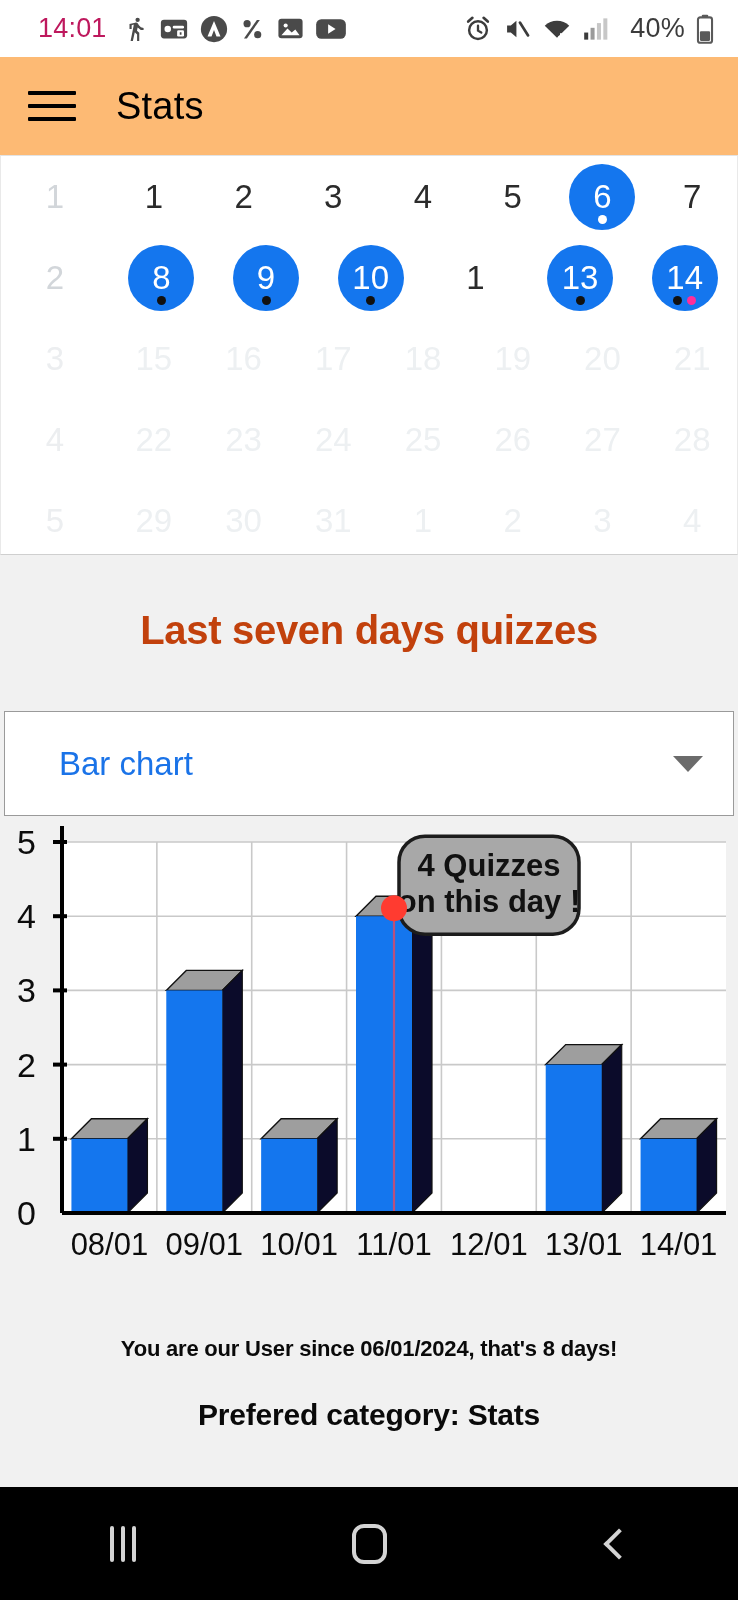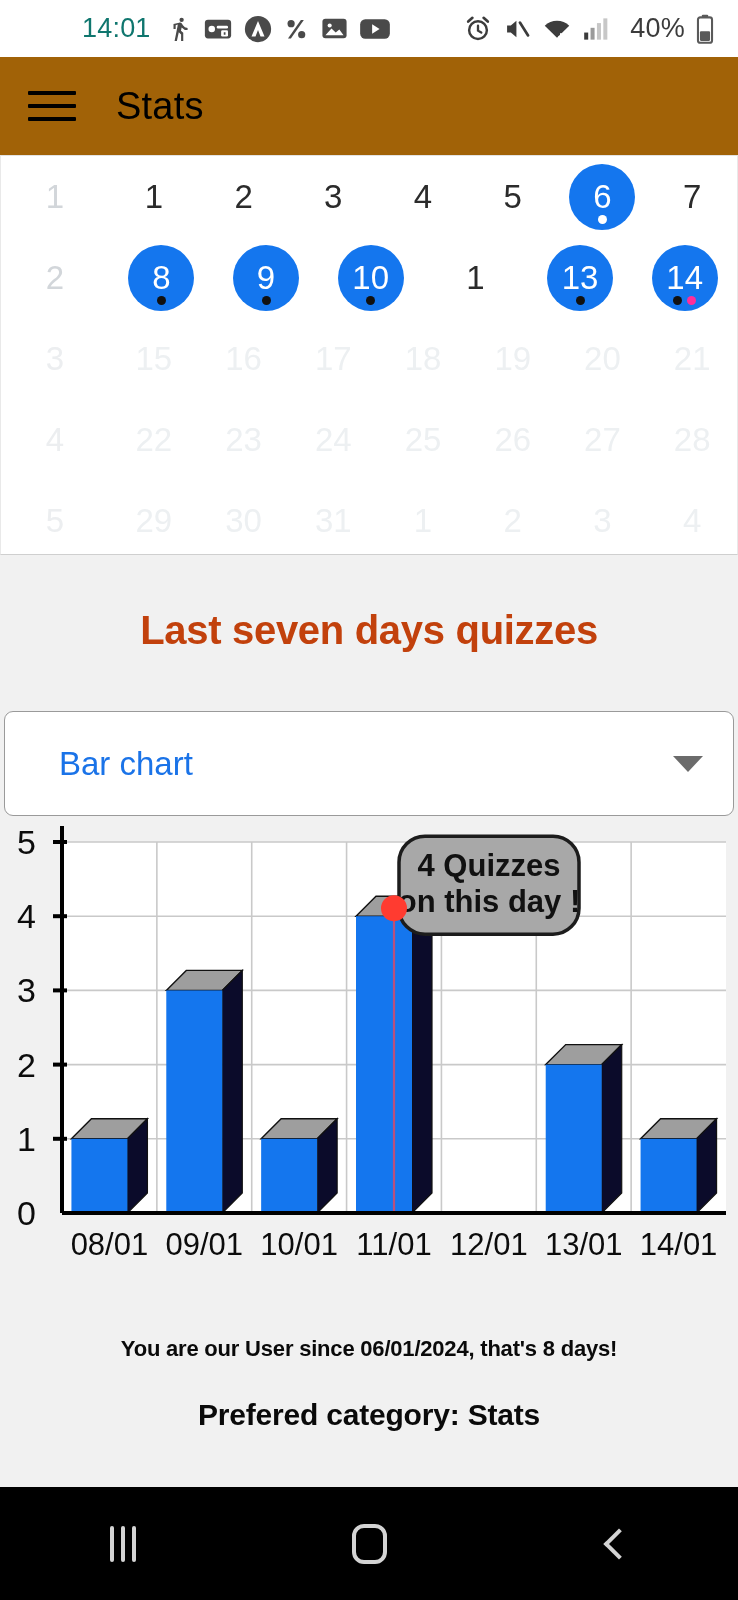--- a/index.html
+++ b/index.html
@@ -11,30 +11,30 @@
     overflow:hidden;
   }
   .phone{ position:relative; width:738px; height:1600px; background:#f1f1f1; }
 
   
   .statusbar{
     position:absolute; top:0; left:0; width:738px; height:57px;
     background:#ffffff; display:flex; align-items:center;
     padding:0 24px 0 38px;
   }
-  .sb-clock{ font-size:27px; color:#0f766e; letter-spacing:.2px; font-weight:400;margin-left:44px; }
+  .sb-clock{ font-size:27px; color:#be185d; letter-spacing:.2px; font-weight:400; }
   .sb-left-icons{ display:flex; align-items:center; gap:10px; margin-left:16px; }
   .sb-right{ margin-left:auto; display:flex; align-items:center; gap:11px; }
   .sb-ico{ display:inline-flex; align-items:center; justify-content:center; }
   .sb-batt-text{ font-size:27px; color:#3c3c3c; margin-left:10px; letter-spacing:.2px;}
 
   
   .appbar{
     position:absolute; top:57px; left:0; width:738px; height:98px;
-    background:#a16207; display:flex; align-items:center; padding-left:28px;
+    background:#fdba74; display:flex; align-items:center; padding-left:28px;
   }
   .hamburger{ width:48px; height:36px; display:flex; flex-direction:column; justify-content:center; gap:9px; cursor:pointer; }
   .hamburger span{ display:block; height:4px; background:#000; border-radius:1px; }
   .appbar-title{ font-size:38px; color:#000; margin-left:40px; letter-spacing:.2px; }
 
   
   .calendar{
     position:absolute; top:155px; left:0; width:738px; height:400px;
     background:#ffffff;
     border-top:1px solid #e3e3e3;
@@ -64,21 +64,21 @@
 
   
   .section-title{
     position:absolute; top:608px; left:0; width:738px; text-align:center;
     font-size:40px; font-weight:bold; color:#c2410c; letter-spacing:-.3px;
   }
 
   
   .dropdown{
     position:absolute; top:711px; left:4px; width:730px; height:105px;
-    background:#ffffff; border:1px solid #9a9a9a; border-radius:9px;
+    background:#ffffff; border:1px solid #9a9a9a; border-radius:0;
     display:flex; align-items:center; padding:0 30px 0 54px;
   }
   .dropdown-value{ font-size:33px; color:#1a73e8; }
   .dd-caret{ margin-left:auto; width:0; height:0;
     border-left:15px solid transparent; border-right:15px solid transparent;
     border-top:16px solid #6b6b6b; }
 
   
   .chart-wrap{ position:absolute; top:820px; left:0; width:738px; height:460px; }
   .chart-svg{ display:block; }

